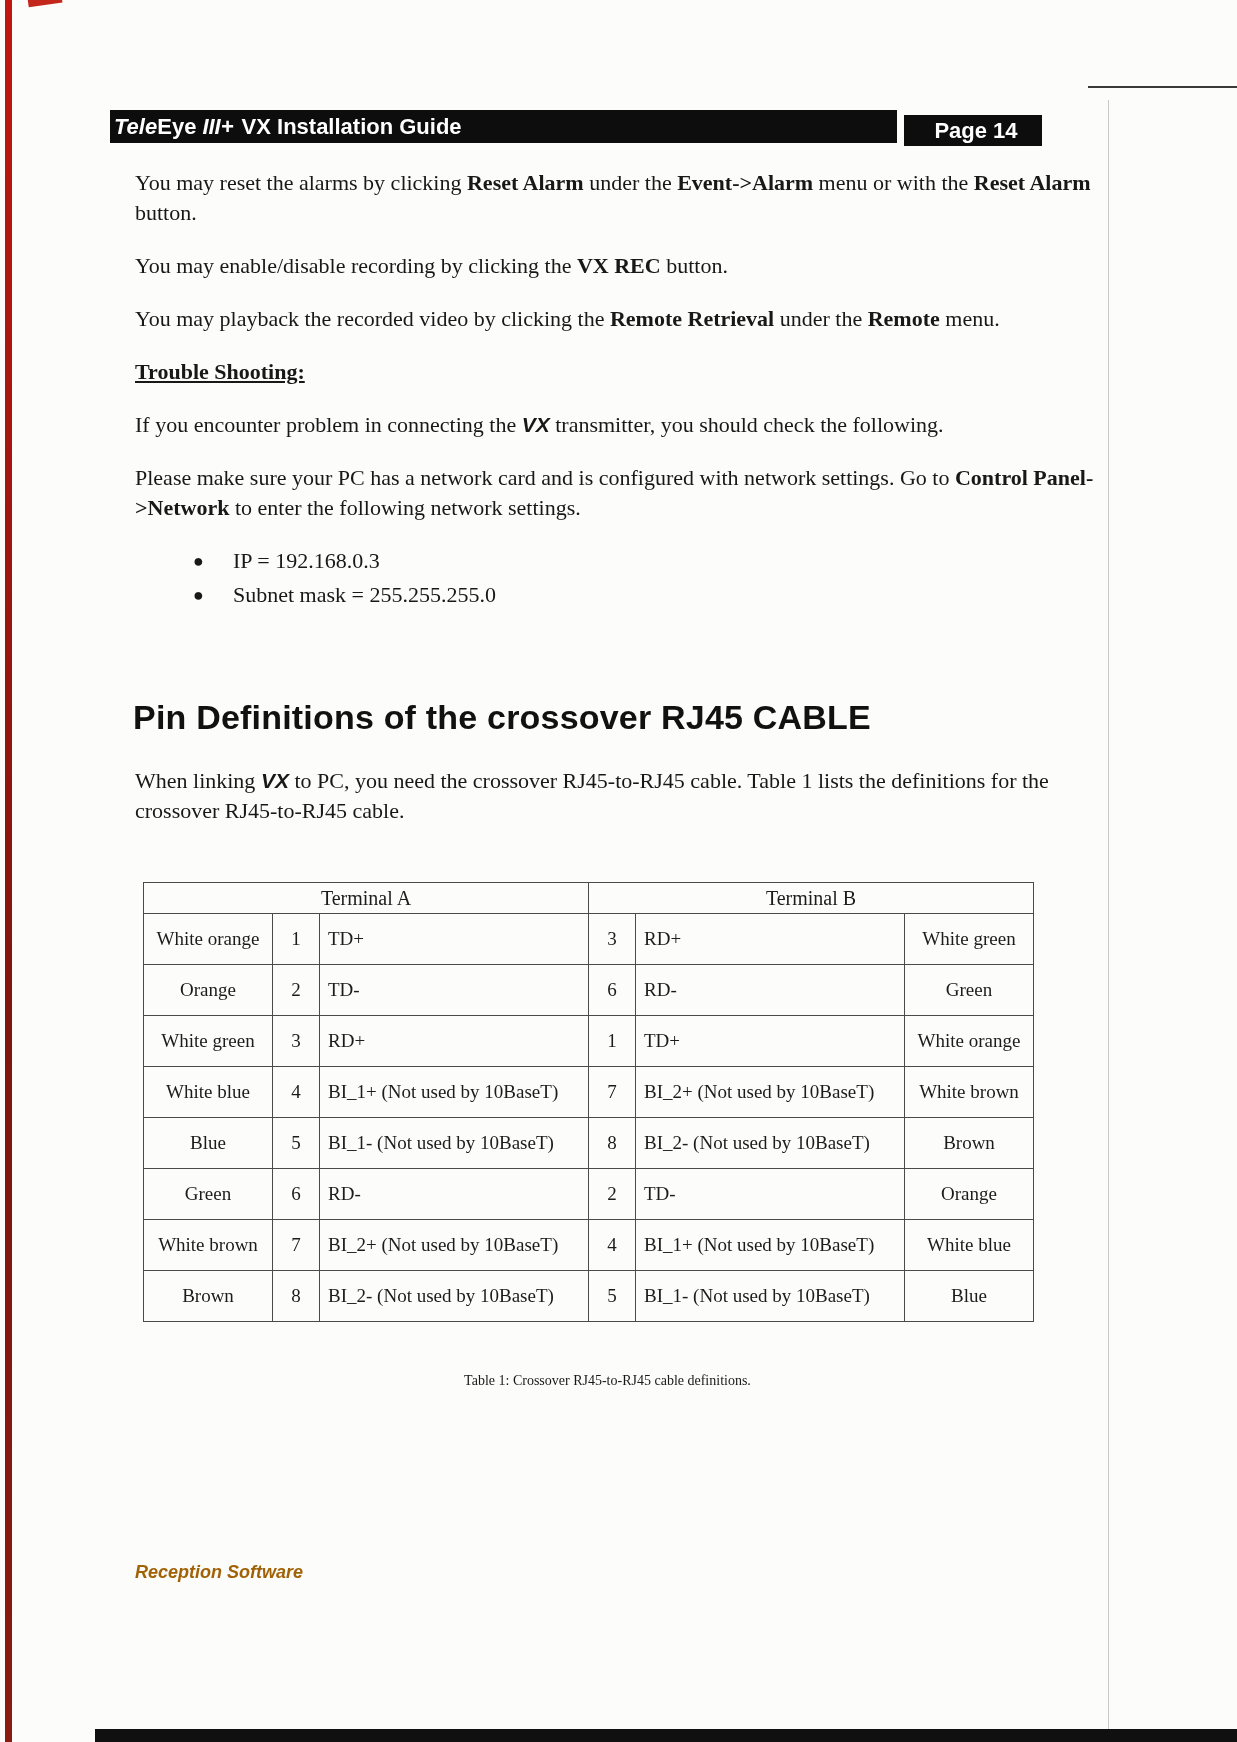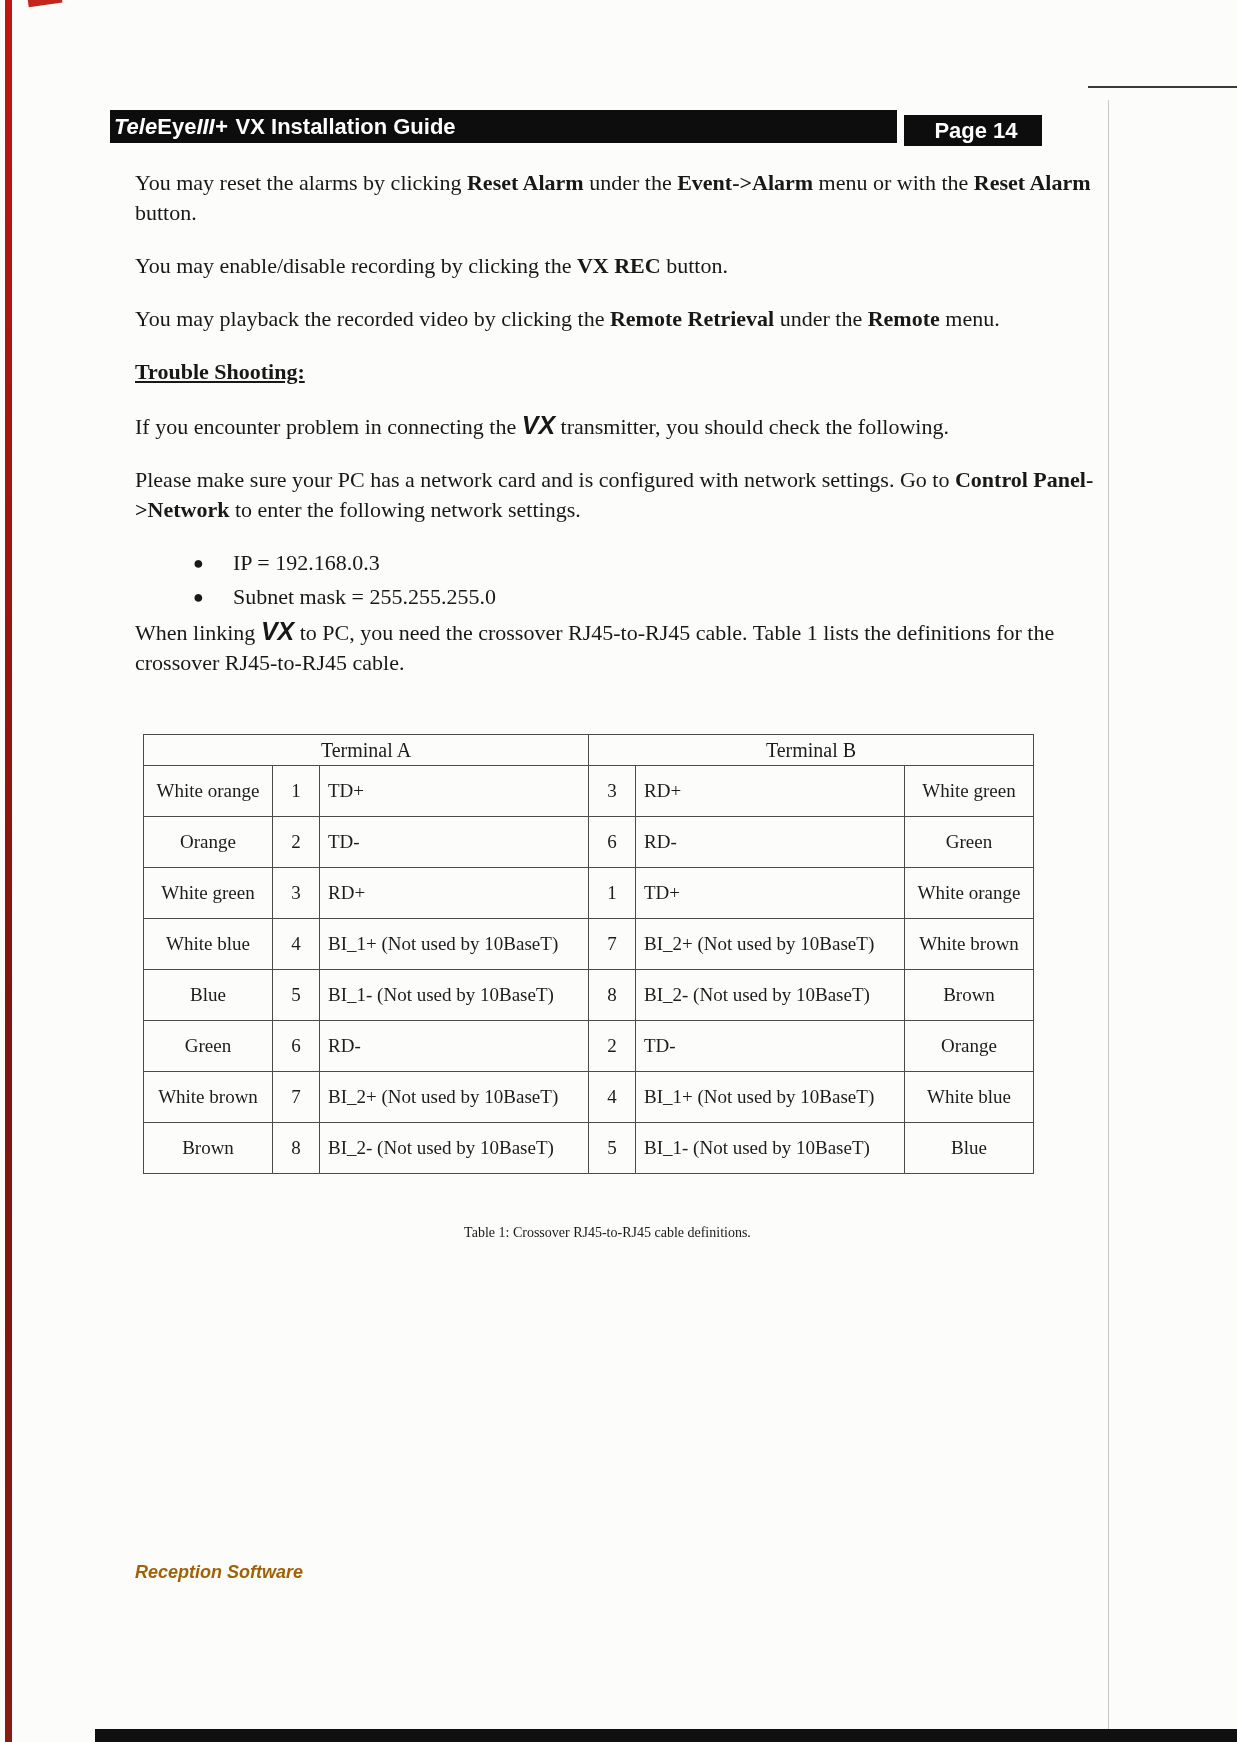--- a/index.html
+++ b/index.html
@@ -19,33 +19,33 @@
   .bottom-bar{position:absolute;left:95px;bottom:0;width:1142px;height:13px;background:#101010;}
 
   
   .header{position:absolute;left:110px;top:110px;width:932px;display:flex;align-items:stretch;}
   .header-main{
     flex:1;background:#0d0d0d;color:#fff;height:33px;
     display:flex;align-items:center;padding-left:4px;
     font-family:"Liberation Sans", sans-serif;font-size:22px;font-weight:bold;
   }
   .header-main .tele{font-style:italic;}
-  .header-main .model{font-style:italic;}
+  .header-main .model{font-style:italic;margin-left:6px;}
   .header-main .guide{margin-left:8px;}
   .page-box{
     background:#0d0d0d;color:#fff;width:132px;height:31px;margin-left:7px;margin-top:5px;
     display:flex;align-items:center;justify-content:center;
     font-family:"Liberation Sans", sans-serif;font-size:22px;font-weight:bold;padding-left:6px;
   }
 
   
   .content{position:absolute;left:135px;top:168px;width:975px;font-size:22px;line-height:30px;}
   p{margin:0 0 23px 0;}
   .b{font-weight:bold;}
-  .vx{font-weight:bold;font-style:italic;font-family:"Liberation Sans", sans-serif;font-size:25px;}
+  .vx{font-weight:bold;font-style:italic;font-family:"Liberation Sans", sans-serif;font-size:21px;}
   .trouble{font-weight:bold;text-decoration:underline;margin:12px 0 23px 0;}
   .bullets{margin:4px 0 0 58px;}
   .bullet-row{display:flex;margin-bottom:4px;}
   .bullet-dot{width:40px;font-size:18px;}
   .main-heading{
     font-family:"Liberation Sans", sans-serif;font-weight:bold;font-size:34px;
     margin:92px 0 34px -2px;letter-spacing:0.2px;color:#111;
   }
 
   
@@ -100,20 +100,21 @@
       <div class="bullet-row">
         <span class="bullet-dot">●</span>
         <span>IP =  192.168.0.3</span>
       </div>
       <div class="bullet-row">
         <span class="bullet-dot">●</span>
         <span>Subnet mask = 255.255.255.0</span>
       </div>
     </div>
 
+    <div class="main-heading">Pin Definitions of the crossover RJ45 CABLE</div>
 
     <p><span>When linking </span><span class="vx">VX</span><span> to PC, you need the crossover RJ45-to-RJ45 cable. Table 1 lists the definitions for the crossover RJ45-to-RJ45 cable.</span></p>
 
     <table>
       <tbody>
           <tr>
         <th colspan="3">Terminal A</th>
         <th colspan="3">Terminal B</th>
       </tr>
       <tr>

